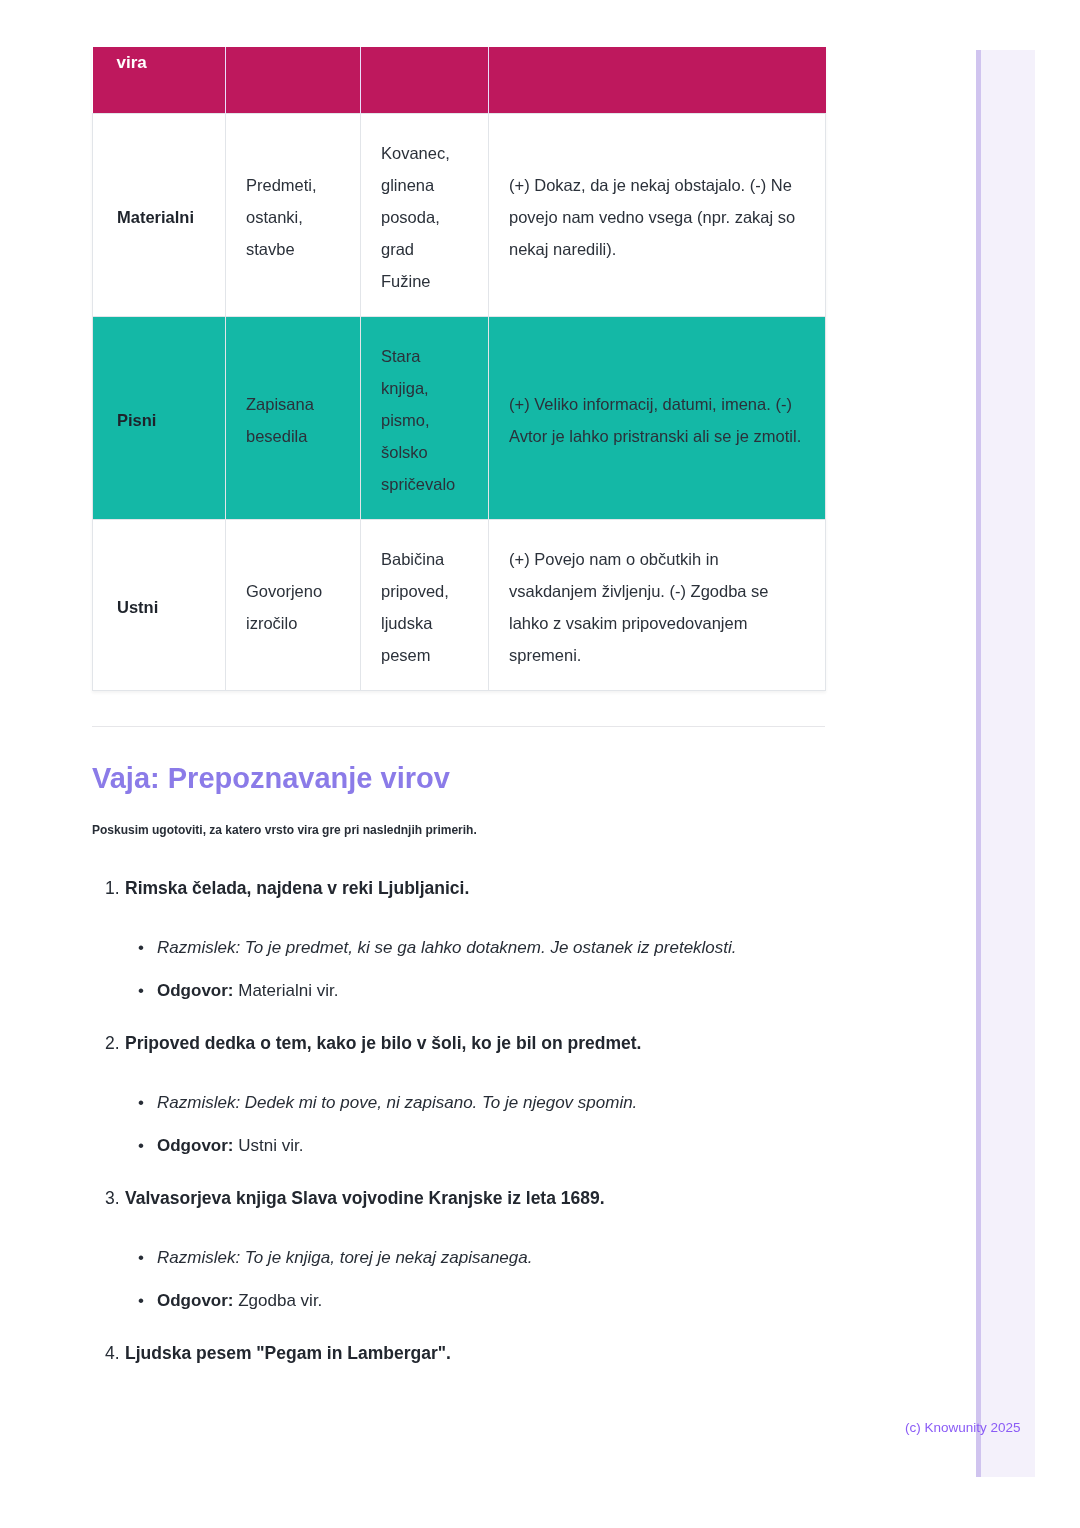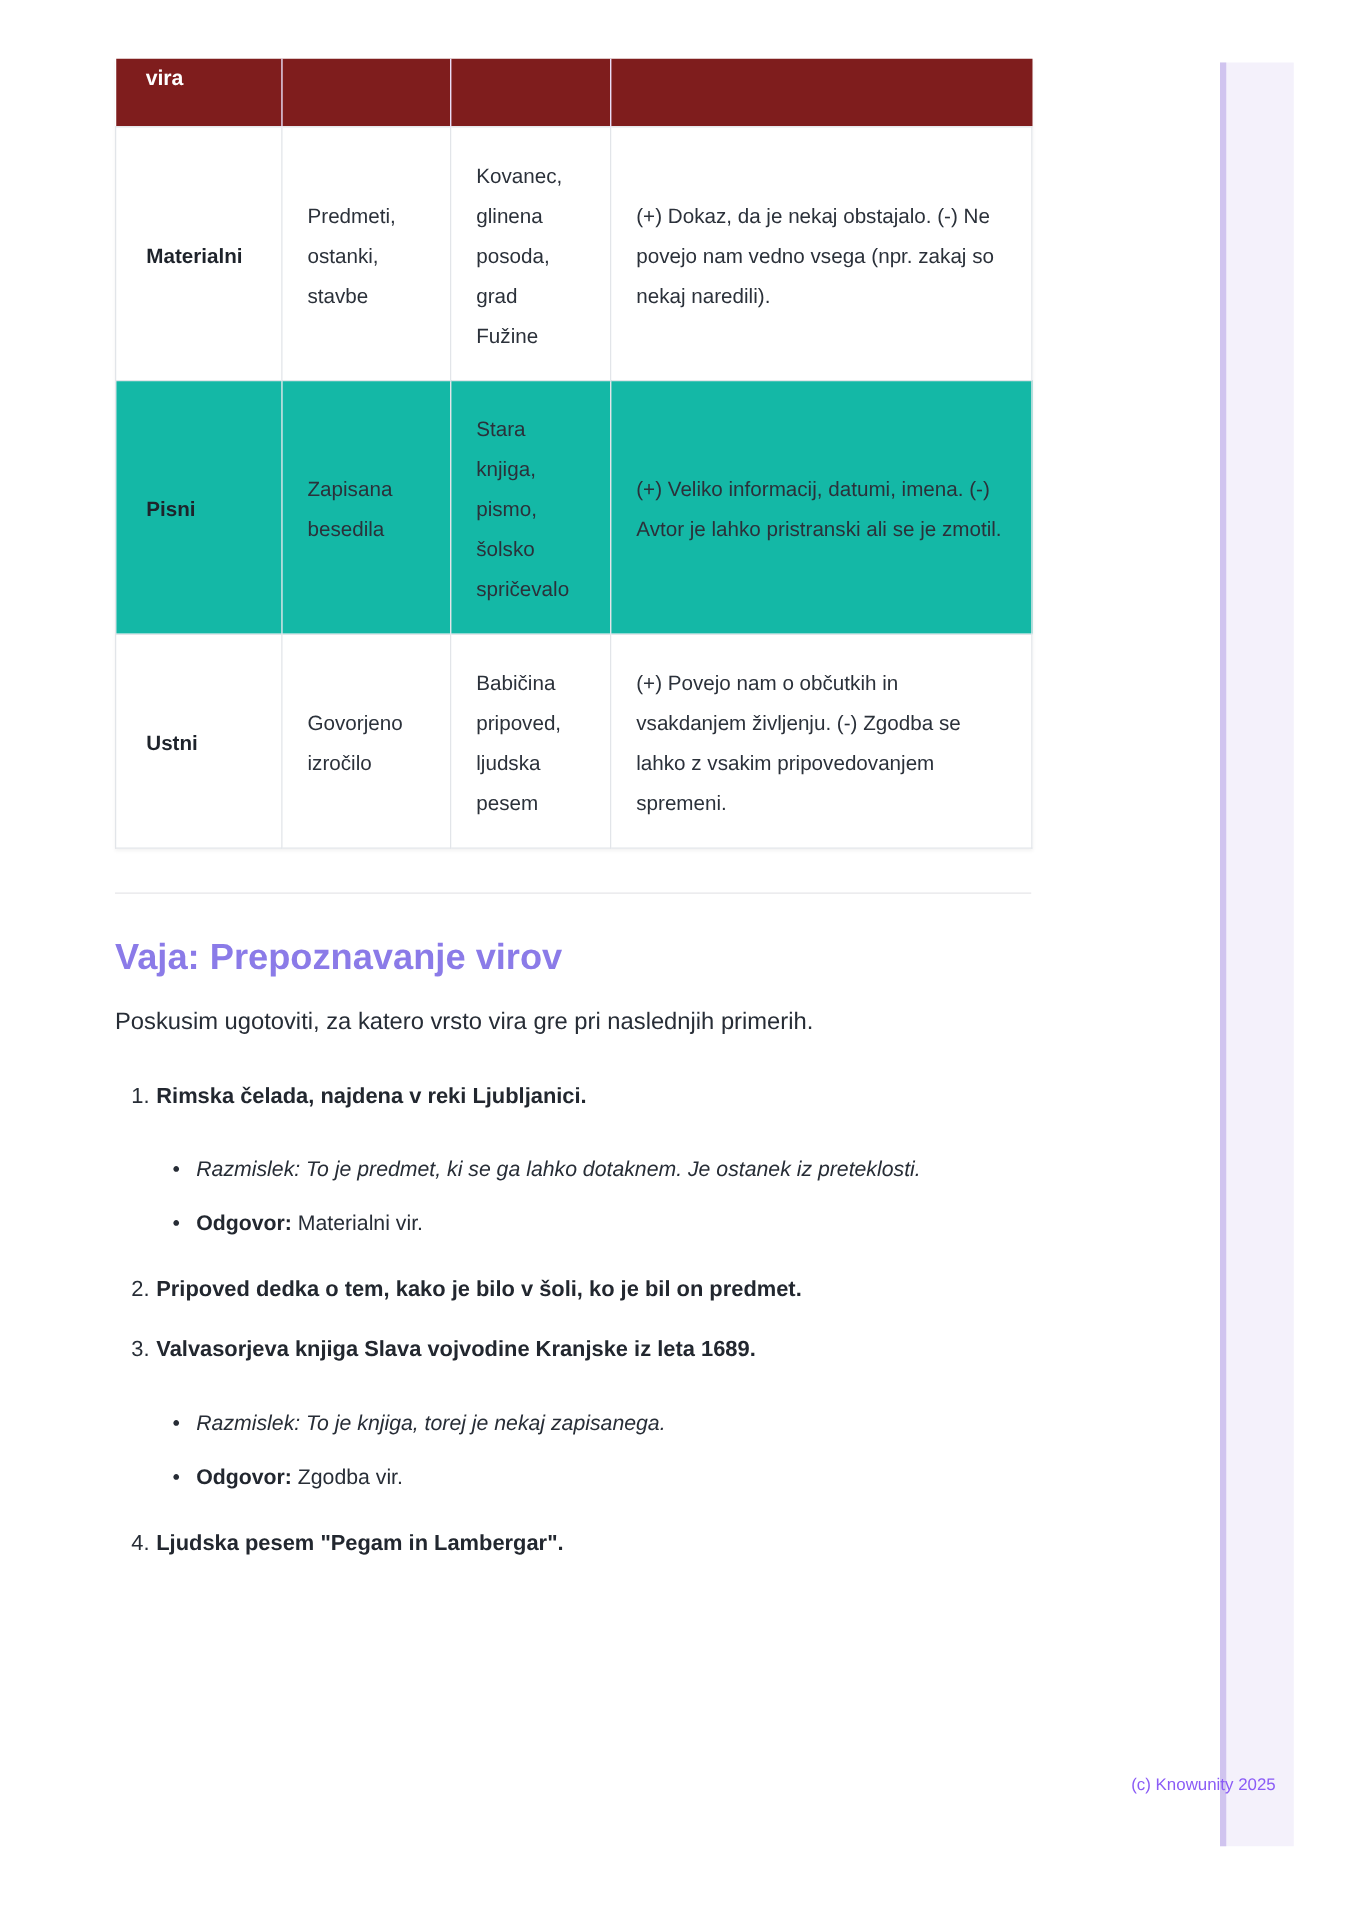--- a/index.html
+++ b/index.html
@@ -49,27 +49,27 @@
     table-layout: fixed;
     font-size: 16.5px;
     color: #2b313a;
     box-shadow: 0 2px 3px rgba(0,0,0,0.05);
   }
   .src-table col.c1 { width: 133px; }
   .src-table col.c2 { width: 135px; }
   .src-table col.c3 { width: 128px; }
   .src-table col.c4 { width: 337px; }
   .src-table th {
-    background: #7f1d1d;
+    background: #be185d;
     color: #ffffff;
     font-weight: bold;
     font-size: 17px;
     text-align: left;
     vertical-align: top;
-    height: 54px;
+    height: 66px;
     padding: 6px 16px 0 24px;
     border-right: 1px solid #e9defa;
   }
   .src-table th:last-child { border-right: none; }
   .src-table td {
     border: 1px solid #e2e5e9;
     vertical-align: middle;
     padding: 23px 16px 19px 20px;
     line-height: 32px;
   }
@@ -91,22 +91,23 @@
   }
   h1.section-title {
     margin-top: 34px;
     font-size: 29px;
     line-height: 34px;
     font-weight: bold;
     color: #8b7be8;
   }
   p.intro {
     margin-top: 23px;
-    font-size: 19px;
+    font-size: 12px;
     line-height: 24px;
+    font-weight: bold;
   }
 
   .olist { margin-top: 34px; }
   .oitem { margin-bottom: 24px; }
   .ititle {
     display: flex;
     margin-left: 13px;
     font-size: 17.5px;
     line-height: 24px;
   }
@@ -199,20 +200,24 @@
           <li><span class="razmislek">Razmislek: To je predmet, ki se ga lahko dotaknem. Je ostanek iz preteklosti.</span></li>
           <li><span class="odg-label">Odgovor:</span><span> Materialni vir.</span></li>
         </ul>
       </div>
 
       <div class="oitem">
         <div class="ititle">
           <span class="num">2.</span>
           <span class="ttl"><span>Pripoved dedka o tem, kako je bilo v šoli, ko je bil on predmet.</span><span class="it"></span><span></span></span>
         </div>
+        <ul>
+          <li><span class="razmislek">Razmislek: Dedek mi to pove, ni zapisano. To je njegov spomin.</span></li>
+          <li><span class="odg-label">Odgovor:</span><span> Ustni vir.</span></li>
+        </ul>
       </div>
 
       <div class="oitem">
         <div class="ititle">
           <span class="num">3.</span>
           <span class="ttl"><span>Valvasorjeva knjiga </span><span class="it">Slava vojvodine Kranjske</span><span> iz leta 1689.</span></span>
         </div>
         <ul>
           <li><span class="razmislek">Razmislek: To je knjiga, torej je nekaj zapisanega.</span></li>
           <li><span class="odg-label">Odgovor:</span><span> Zgodba vir.</span></li>

